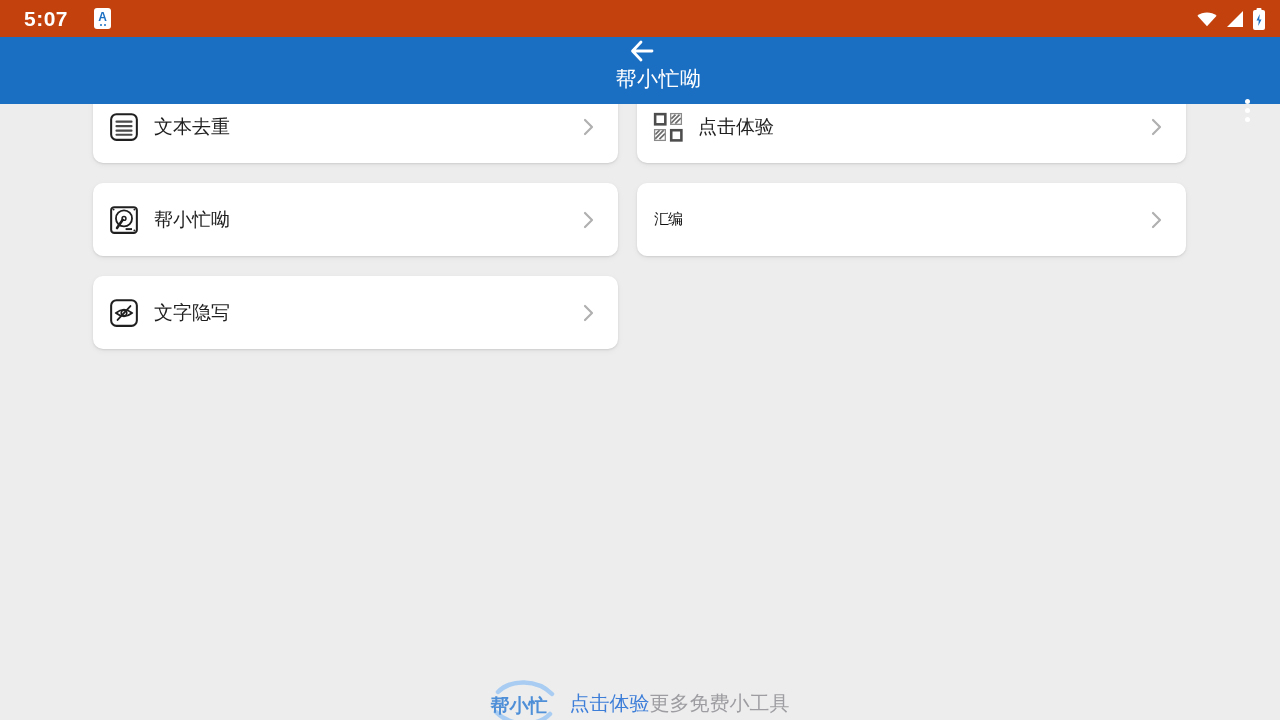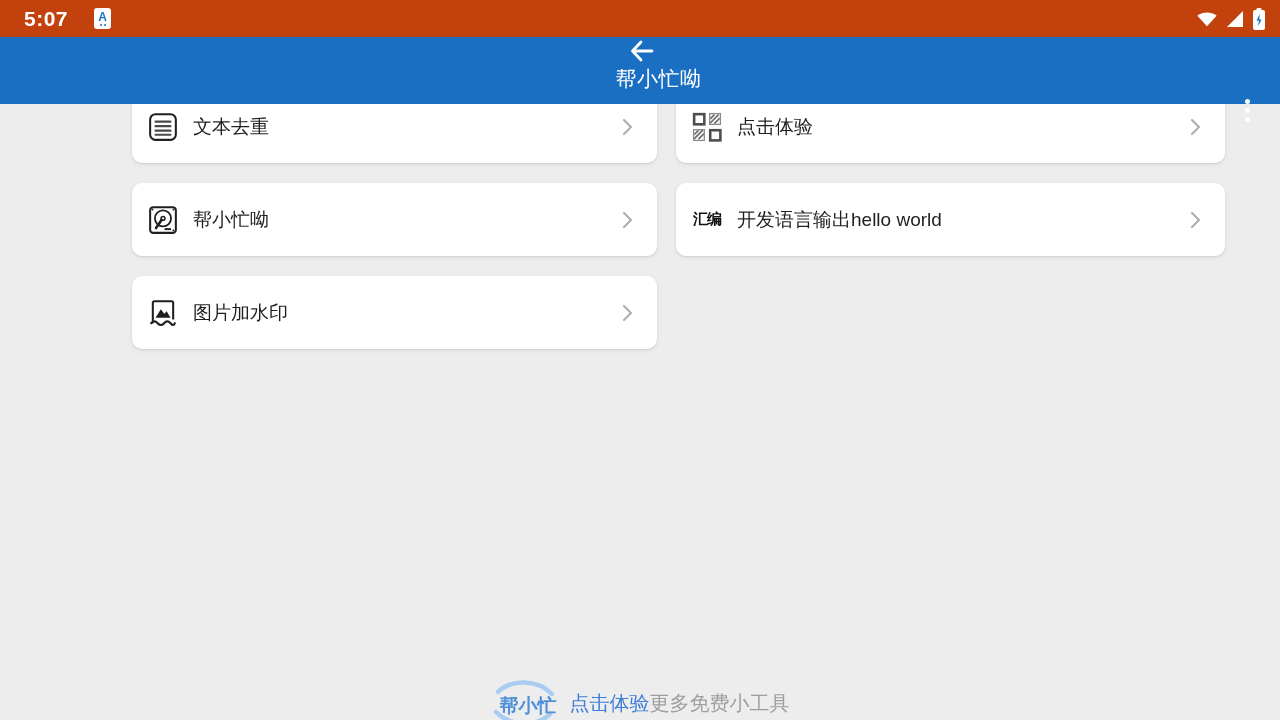--- a/index.html
+++ b/index.html
@@ -31,34 +31,34 @@
   .appbar {
     height:67px; background:#1a6fc2; color:#fff;
     display:flex; align-items:center; padding:0 24px;flex-direction:column;
   }
   .back-btn { width:30px; height:30px; margin-left:4px; display:flex; align-items:center; justify-content:center; cursor:pointer; }
   .appbar-title { font-size:21px; font-weight:400; margin-left:37px; letter-spacing:.5px; }
   .overflow-btn { margin-left:auto; display:flex; flex-direction:column; gap:4px; padding:6px; cursor:pointer; }
   .overflow-btn i { width:5px; height:5px; border-radius:50%; background:#fff; display:block; }
 
   
-  .content { position:relative; height:616px; overflow:hidden;padding-left:39px; }
+  .content { position:relative; height:616px; overflow:hidden; }
   .cards {
     display:grid;
     grid-template-columns:525px 549px;
     column-gap:19px; row-gap:20px;
     margin:-14px 0 0 93px;
   }
   .card {
     height:73px; background:#fff; border-radius:10px;
     box-shadow:0 1px 2px rgba(0,0,0,.10), 0 2px 6px rgba(0,0,0,.05);
     display:flex; align-items:center; padding:0 20px 0 14px;
     cursor:pointer;
   }
-  .card .icon { width:34px; display:flex; justify-content:center; flex:none;font-weight:bold; }
+  .card .icon { width:34px; display:flex; justify-content:center; flex:none; }
   .card .label { font-size:19px; color:#1f1f1f; margin-left:13px; white-space:nowrap; }
   .card .chev { margin-left:auto; display:flex; }
   .icon-text { font-size:15px; color:#111; white-space:nowrap; letter-spacing:-1px; }
 
   
   .footer { position:absolute; left:0; top:572px; width:100%; text-align:center; }
   .logo-row { display:flex; align-items:center; justify-content:center; gap:13px; height:54px; }
   .cta { font-size:20px; }
   .cta .cta-link { color:#3d7ed9; cursor:pointer; }
   .cta .cta-rest { color:#9e9ea2;margin-top:40px; }
@@ -166,55 +166,55 @@
               <path d="M7 4 L14 11 L7 18" fill="none" stroke="#b0b0b0" stroke-width="2.2" stroke-linecap="round" stroke-linejoin="round"></path>
             </svg>
         </span>
       </div>
 
 
       <div class="card" data-interactable="true">
         <span class="icon" data-interactable="false">
           <span class="icon-text" data-interactable="false">汇编</span>
         </span>
-        <span class="label" data-interactable="false">开发语言输出hello world</span>
-        <span class="chev" data-interactable="false">
-          <svg width="20" height="22" viewBox="0 0 20 22">
-              <path d="M7 4 L14 11 L7 18" fill="none" stroke="#b0b0b0" stroke-width="2.2" stroke-linecap="round" stroke-linejoin="round"></path>
-            </svg>
-        </span>
-      </div>
-
-
-      <div class="card" data-interactable="true">
-        <span class="icon" data-interactable="false">
-          <svg width="30" height="30" viewBox="0 0 28 28">
-            <path d="M4.5 23.5 V4.5 a1.5 1.5 0 0 1 1.5 -1.5 H22 a1.5 1.5 0 0 1 1.5 1.5 V20" fill="none" stroke="#1f1f1f" stroke-width="1.9"></path>
-            <path d="M7 18.5 L12 10.5 L15.2 14.8 L17.4 12.3 L21 18.5 Z" fill="#1f1f1f"></path>
-            <path d="M3 23.5 q3 -3.4 6 0 t6 0 t6 0 t4 0" fill="none" stroke="#1f1f1f" stroke-width="2" stroke-linecap="round"></path>
-          </svg>
-        </span>
-        <span class="label" data-interactable="false">图片加水印</span>
-        <span class="chev" data-interactable="false">
-          <svg width="20" height="22" viewBox="0 0 20 22">
-              <path d="M7 4 L14 11 L7 18" fill="none" stroke="#b0b0b0" stroke-width="2.2" stroke-linecap="round" stroke-linejoin="round"></path>
-            </svg>
-        </span>
-      </div>
+        <span class="chev" data-interactable="false">
+          <svg width="20" height="22" viewBox="0 0 20 22">
+              <path d="M7 4 L14 11 L7 18" fill="none" stroke="#b0b0b0" stroke-width="2.2" stroke-linecap="round" stroke-linejoin="round"></path>
+            </svg>
+        </span>
+      </div>
+
+      <div class="card" data-interactable="true">
+        <span class="icon" data-interactable="false">
+          <svg width="30" height="30" viewBox="0 0 28 28">
+            <rect x="2" y="2" width="24" height="24" rx="5" fill="none" stroke="#1f1f1f" stroke-width="1.9"></rect>
+            <path d="M6.5 14 Q14 7.8 21.5 14 Q14 20.2 6.5 14 Z" fill="none" stroke="#1f1f1f" stroke-width="1.6"></path>
+            <circle cx="14" cy="14" r="2.6" fill="none" stroke="#1f1f1f" stroke-width="1.5"></circle>
+            <path d="M8 20.5 L20 7.5" stroke="#1f1f1f" stroke-width="1.7" stroke-linecap="round"></path>
+          </svg>
+        </span>
+        <span class="label" data-interactable="false">文字隐写</span>
+        <span class="chev" data-interactable="false">
+          <svg width="20" height="22" viewBox="0 0 20 22">
+              <path d="M7 4 L14 11 L7 18" fill="none" stroke="#b0b0b0" stroke-width="2.2" stroke-linecap="round" stroke-linejoin="round"></path>
+            </svg>
+        </span>
+      </div>
+
 
     </div>
 
     <div class="footer" data-interactable="false">
       <div class="logo-row">
         <span style="position:relative; width:66px; height:52px; display:inline-block;" data-interactable="false">
           <svg width="66" height="52" viewBox="0 0 66 52" style="position:absolute;left:0;top:0;">
             <path d="M7 15 C 20 2, 46 2, 61 17" fill="none" stroke="#a9cdf2" stroke-width="4.5" stroke-linecap="round"></path>
             <path d="M59 37 C 46 50, 20 50, 5 35" fill="none" stroke="#a9cdf2" stroke-width="4.5" stroke-linecap="round"></path>
           </svg>
-          <span data-interactable="false" style="position:absolute; left:0; top:16px; width:66px; text-align:right; font-size:19px; font-weight:700; color:#4e8fd8;">帮小忙</span>
+          <span data-interactable="false" style="position:absolute; left:0; top:16px; width:66px; text-align:left; font-size:19px; font-weight:700; color:#4e8fd8;">帮小忙</span>
         </span>
         <span class="cta" data-interactable="false">
           <span class="cta-link" data-interactable="true">点击体验</span><span class="cta-rest" data-interactable="false">更多免费小工具</span>
         </span>
       </div>
 
     </div>
   </div>
 
 </div>

